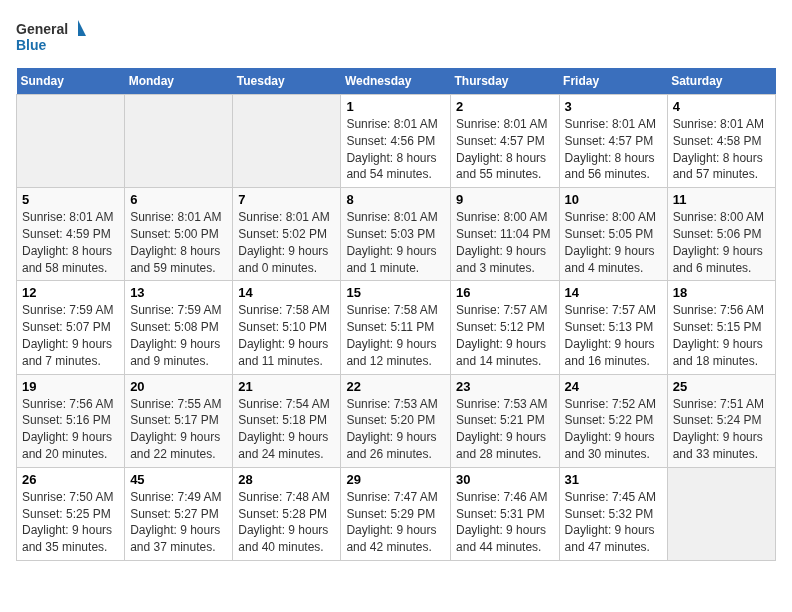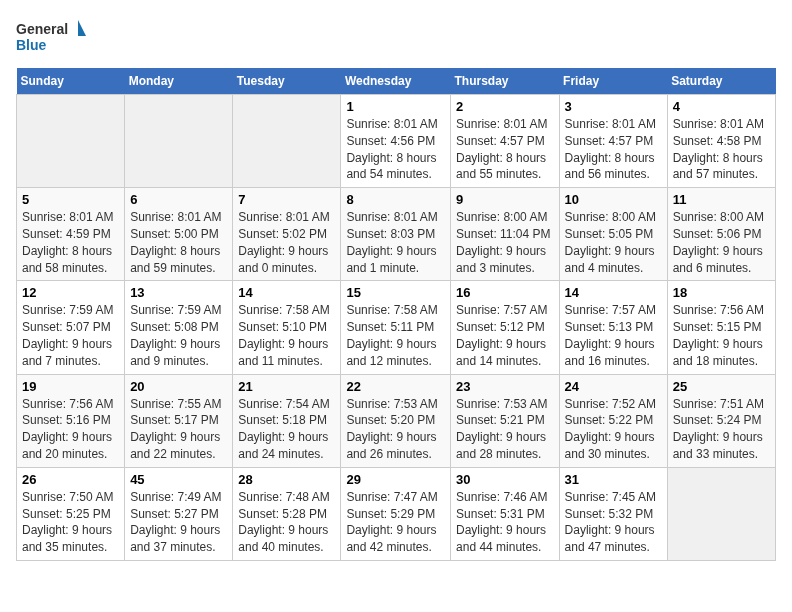--- a/index.html
+++ b/index.html
@@ -154,21 +154,21 @@
         <td>
           <div class="day-num">7</div>
           <div class="day-info">Sunrise: 8:01 AM
 Sunset: 5:02 PM
 Daylight: 9 hours
 and 0 minutes.</div>
         </td>
         <td>
           <div class="day-num">8</div>
           <div class="day-info">Sunrise: 8:01 AM
-Sunset: 8:03 PM
+Sunset: 5:03 PM
 Daylight: 9 hours
 and 1 minute.</div>
         </td>
         <td>
           <div class="day-num">9</div>
           <div class="day-info">Sunrise: 8:00 AM
 Sunset: 11:04 PM
 Daylight: 9 hours
 and 3 minutes.</div>
         </td>

